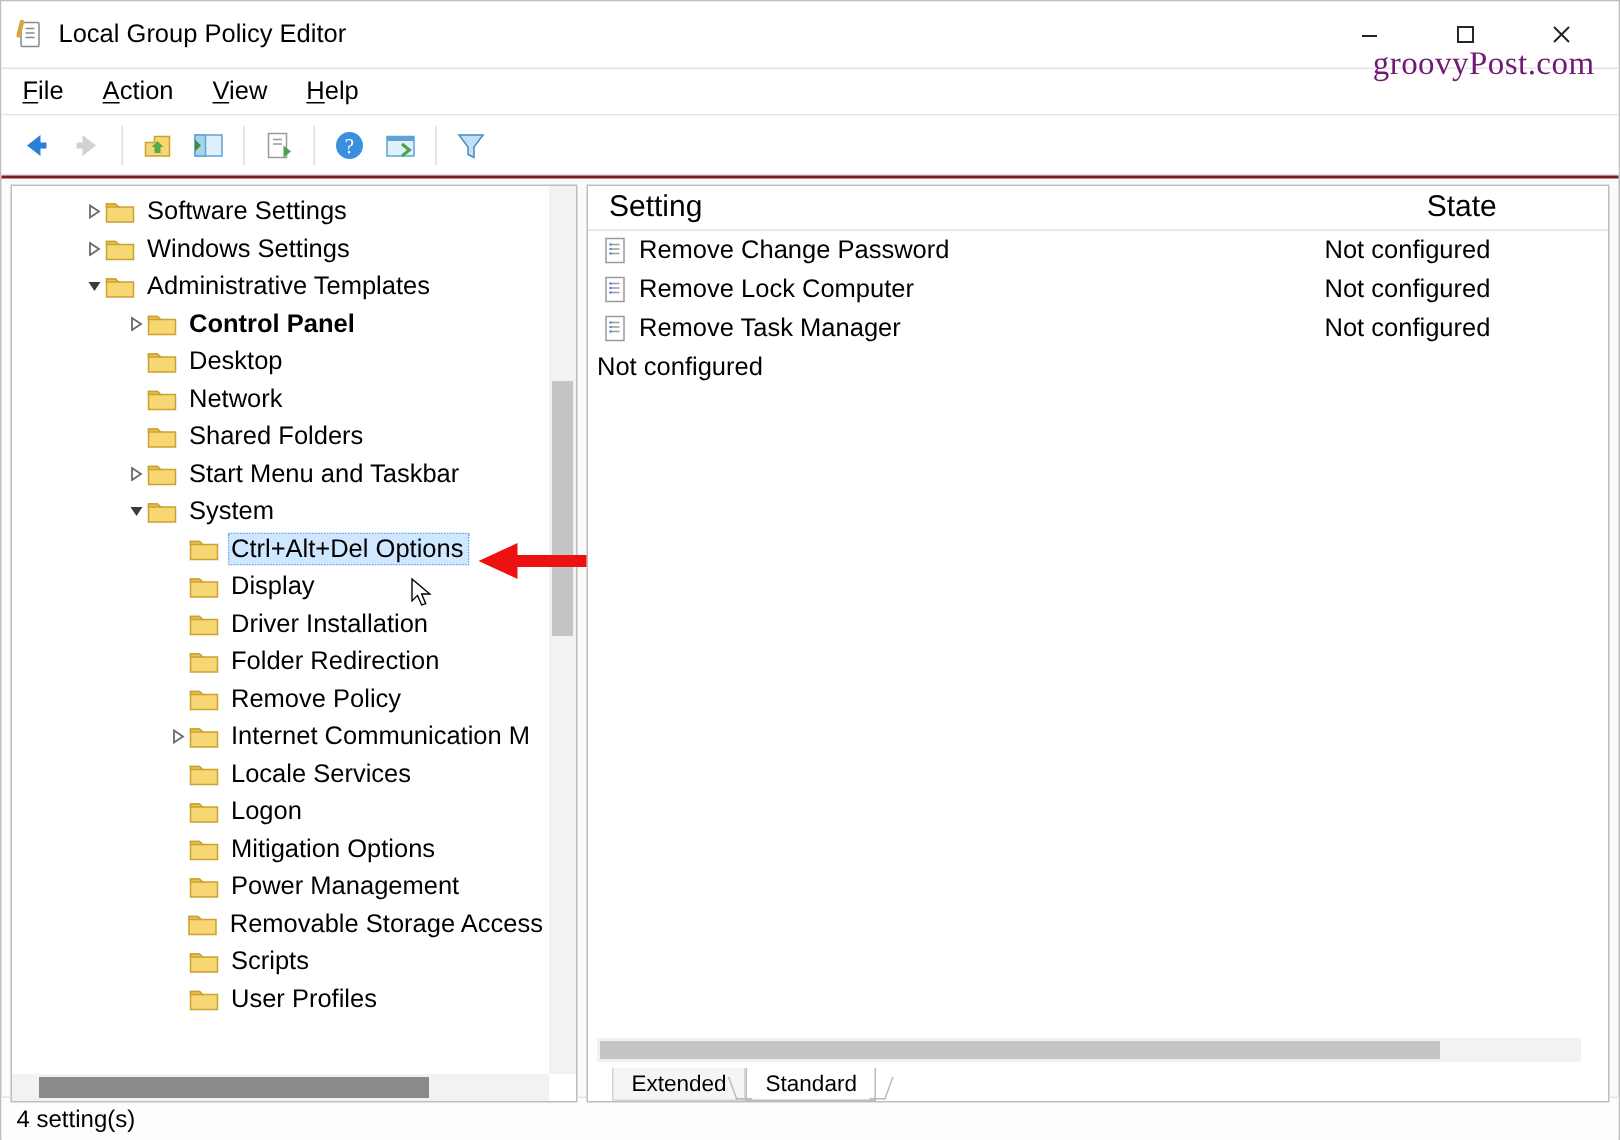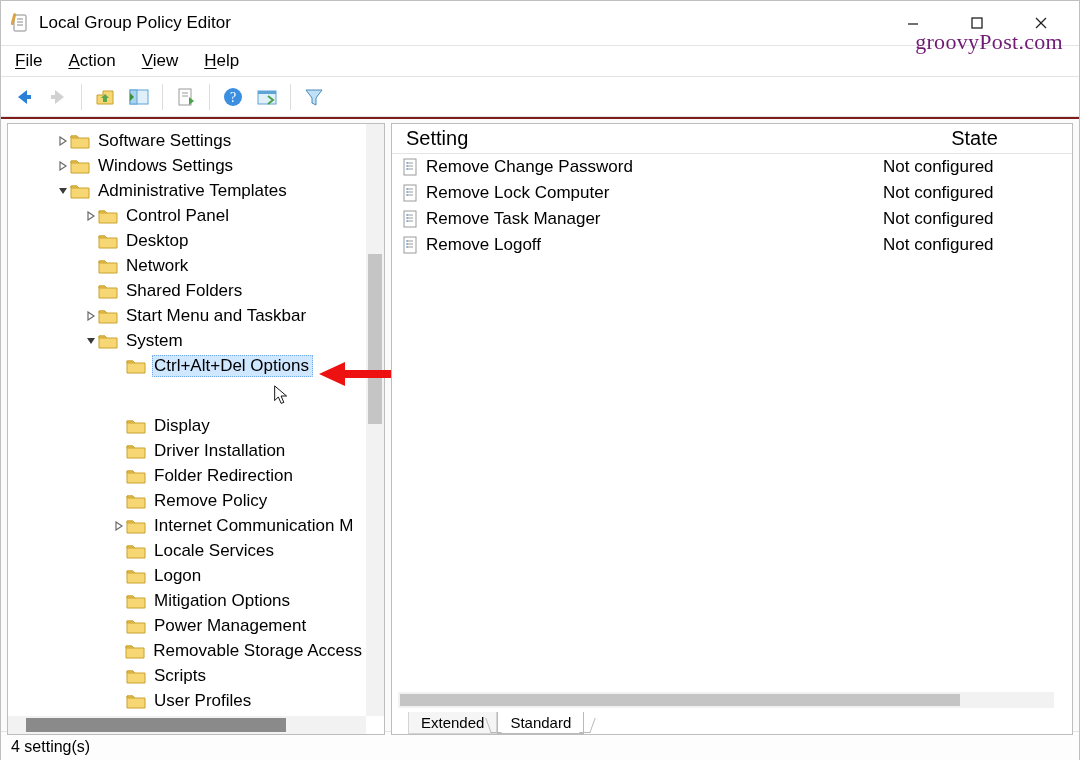--- a/index.html
+++ b/index.html
@@ -377,72 +377,72 @@
                 <path d="M1 2 L9 2 L5 8 Z" fill="#3a3a3a"></path>
               </svg></span>
             <span class="folder-icon">
               <svg viewBox="0 0 20 16">
                 <path d="M1 3 L7 3 L9 5 L19 5 L19 15 L1 15 Z" fill="#f7d774" stroke="#caa22f"></path>
                 <path d="M1 3 L7 3 L9 5 L1 5 Z" fill="#e9c455" stroke="#caa22f"></path>
               </svg>
             </span>
             <span class="tree-label">Administrative Templates</span>
           </div>
+          <div class="tree-row" style="padding-left: 76px; font-weight: bold;">
+            <span class="tw"><svg viewBox="0 0 10 10">
+                <path d="M2 1 L8 5 L2 9 Z" fill="none" stroke="#6a6a6a" stroke-width="1.2"></path>
+              </svg></span>
+            <span class="folder-icon">
+              <svg viewBox="0 0 20 16">
+                <path d="M1 3 L7 3 L9 5 L19 5 L19 15 L1 15 Z" fill="#f7d774" stroke="#caa22f"></path>
+                <path d="M1 3 L7 3 L9 5 L1 5 Z" fill="#e9c455" stroke="#caa22f"></path>
+              </svg>
+            </span>
+            <span class="tree-label">Control Panel</span>
+          </div>
+          <div class="tree-row" style="padding-left: 76px;">
+            <span class="tw"></span>
+            <span class="folder-icon">
+              <svg viewBox="0 0 20 16">
+                <path d="M1 3 L7 3 L9 5 L19 5 L19 15 L1 15 Z" fill="#f7d774" stroke="#caa22f"></path>
+                <path d="M1 3 L7 3 L9 5 L1 5 Z" fill="#e9c455" stroke="#caa22f"></path>
+              </svg>
+            </span>
+            <span class="tree-label">Desktop</span>
+          </div>
+          <div class="tree-row" style="padding-left: 76px;">
+            <span class="tw"></span>
+            <span class="folder-icon">
+              <svg viewBox="0 0 20 16">
+                <path d="M1 3 L7 3 L9 5 L19 5 L19 15 L1 15 Z" fill="#f7d774" stroke="#caa22f"></path>
+                <path d="M1 3 L7 3 L9 5 L1 5 Z" fill="#e9c455" stroke="#caa22f"></path>
+              </svg>
+            </span>
+            <span class="tree-label">Network</span>
+          </div>
+          <div class="tree-row" style="padding-left: 76px;">
+            <span class="tw"></span>
+            <span class="folder-icon">
+              <svg viewBox="0 0 20 16">
+                <path d="M1 3 L7 3 L9 5 L19 5 L19 15 L1 15 Z" fill="#f7d774" stroke="#caa22f"></path>
+                <path d="M1 3 L7 3 L9 5 L1 5 Z" fill="#e9c455" stroke="#caa22f"></path>
+              </svg>
+            </span>
+            <span class="tree-label">Shared Folders</span>
+          </div>
           <div class="tree-row" style="padding-left: 76px;">
             <span class="tw"><svg viewBox="0 0 10 10">
                 <path d="M2 1 L8 5 L2 9 Z" fill="none" stroke="#6a6a6a" stroke-width="1.2"></path>
               </svg></span>
             <span class="folder-icon">
               <svg viewBox="0 0 20 16">
                 <path d="M1 3 L7 3 L9 5 L19 5 L19 15 L1 15 Z" fill="#f7d774" stroke="#caa22f"></path>
                 <path d="M1 3 L7 3 L9 5 L1 5 Z" fill="#e9c455" stroke="#caa22f"></path>
               </svg>
             </span>
-            <span class="tree-label">Control Panel</span>
-          </div>
-          <div class="tree-row" style="padding-left: 76px;">
-            <span class="tw"></span>
-            <span class="folder-icon">
-              <svg viewBox="0 0 20 16">
-                <path d="M1 3 L7 3 L9 5 L19 5 L19 15 L1 15 Z" fill="#f7d774" stroke="#caa22f"></path>
-                <path d="M1 3 L7 3 L9 5 L1 5 Z" fill="#e9c455" stroke="#caa22f"></path>
-              </svg>
-            </span>
-            <span class="tree-label">Desktop</span>
-          </div>
-          <div class="tree-row" style="padding-left: 76px;">
-            <span class="tw"></span>
-            <span class="folder-icon">
-              <svg viewBox="0 0 20 16">
-                <path d="M1 3 L7 3 L9 5 L19 5 L19 15 L1 15 Z" fill="#f7d774" stroke="#caa22f"></path>
-                <path d="M1 3 L7 3 L9 5 L1 5 Z" fill="#e9c455" stroke="#caa22f"></path>
-              </svg>
-            </span>
-            <span class="tree-label">Network</span>
-          </div>
-          <div class="tree-row" style="padding-left: 76px;">
-            <span class="tw"></span>
-            <span class="folder-icon">
-              <svg viewBox="0 0 20 16">
-                <path d="M1 3 L7 3 L9 5 L19 5 L19 15 L1 15 Z" fill="#f7d774" stroke="#caa22f"></path>
-                <path d="M1 3 L7 3 L9 5 L1 5 Z" fill="#e9c455" stroke="#caa22f"></path>
-              </svg>
-            </span>
-            <span class="tree-label">Shared Folders</span>
-          </div>
-          <div class="tree-row" style="padding-left: 76px;">
-            <span class="tw"><svg viewBox="0 0 10 10">
-                <path d="M2 1 L8 5 L2 9 Z" fill="none" stroke="#6a6a6a" stroke-width="1.2"></path>
-              </svg></span>
-            <span class="folder-icon">
-              <svg viewBox="0 0 20 16">
-                <path d="M1 3 L7 3 L9 5 L19 5 L19 15 L1 15 Z" fill="#f7d774" stroke="#caa22f"></path>
-                <path d="M1 3 L7 3 L9 5 L1 5 Z" fill="#e9c455" stroke="#caa22f"></path>
-              </svg>
-            </span>
             <span class="tree-label">Start Menu and Taskbar</span>
           </div>
           <div class="tree-row" style="padding-left: 76px;">
             <span class="tw"><svg viewBox="0 0 10 10">
                 <path d="M1 2 L9 2 L5 8 Z" fill="#3a3a3a"></path>
               </svg></span>
             <span class="folder-icon">
               <svg viewBox="0 0 20 16">
                 <path d="M1 3 L7 3 L9 5 L19 5 L19 15 L1 15 Z" fill="#f7d774" stroke="#caa22f"></path>
                 <path d="M1 3 L7 3 L9 5 L1 5 Z" fill="#e9c455" stroke="#caa22f"></path>
@@ -453,21 +453,21 @@
           <div class="tree-row sel" style="padding-left: 104px;">
             <span class="tw"></span>
             <span class="folder-icon">
               <svg viewBox="0 0 20 16">
                 <path d="M1 3 L7 3 L9 5 L19 5 L19 15 L1 15 Z" fill="#f7d774" stroke="#caa22f"></path>
                 <path d="M1 3 L7 3 L9 5 L1 5 Z" fill="#e9c455" stroke="#caa22f"></path>
               </svg>
             </span>
             <span class="tree-label">Ctrl+Alt+Del Options</span>
           </div>
-          <div class="tree-row" style="padding-left: 104px; margin-top: 35px;">
+          <div class="tree-row" style="padding-left: 104px;">
             <span class="tw"></span>
             <span class="folder-icon">
               <svg viewBox="0 0 20 16">
                 <path d="M1 3 L7 3 L9 5 L19 5 L19 15 L1 15 Z" fill="#f7d774" stroke="#caa22f"></path>
                 <path d="M1 3 L7 3 L9 5 L1 5 Z" fill="#e9c455" stroke="#caa22f"></path>
               </svg>
             </span>
             <span class="tree-label">Display</span>
           </div>
           <div class="tree-row" style="padding-left: 104px;">
@@ -642,34 +642,20 @@
                   <circle cx="5" cy="5" r="0.8" fill="#4a88c8"></circle>
                   <circle cx="5" cy="8" r="0.8" fill="#4a88c8"></circle>
                   <circle cx="5" cy="11" r="0.8" fill="#4a88c8"></circle>
                 </svg>
               </span>
               <span>Remove Task Manager</span>
             </div>
             <div class="cell-state">Not configured</div>
           </div>
           <div class="list-row">
-            <div class="cell-setting">
-              <span class="setting-icon">
-                <svg viewBox="0 0 18 18">
-                  <rect x="2" y="1" width="12" height="16" fill="#fff" stroke="#9a9a9a"></rect>
-                  <line x1="5" y1="5" x2="11" y2="5" stroke="#9a9a9a"></line>
-                  <line x1="5" y1="8" x2="11" y2="8" stroke="#9a9a9a"></line>
-                  <line x1="5" y1="11" x2="11" y2="11" stroke="#9a9a9a"></line>
-                  <circle cx="5" cy="5" r="0.8" fill="#4a88c8"></circle>
-                  <circle cx="5" cy="8" r="0.8" fill="#4a88c8"></circle>
-                  <circle cx="5" cy="11" r="0.8" fill="#4a88c8"></circle>
-                </svg>
-              </span>
-              <span>Remove Logoff</span>
-            </div>
             <div class="cell-state">Not configured</div>
           </div>
         </div>
 
       <div class="right-hscroll">
           <div class="right-hthumb"></div>
         </div>
 
       <div class="tabs">
         <div class="tab inactive"><span>Extended</span></div>

